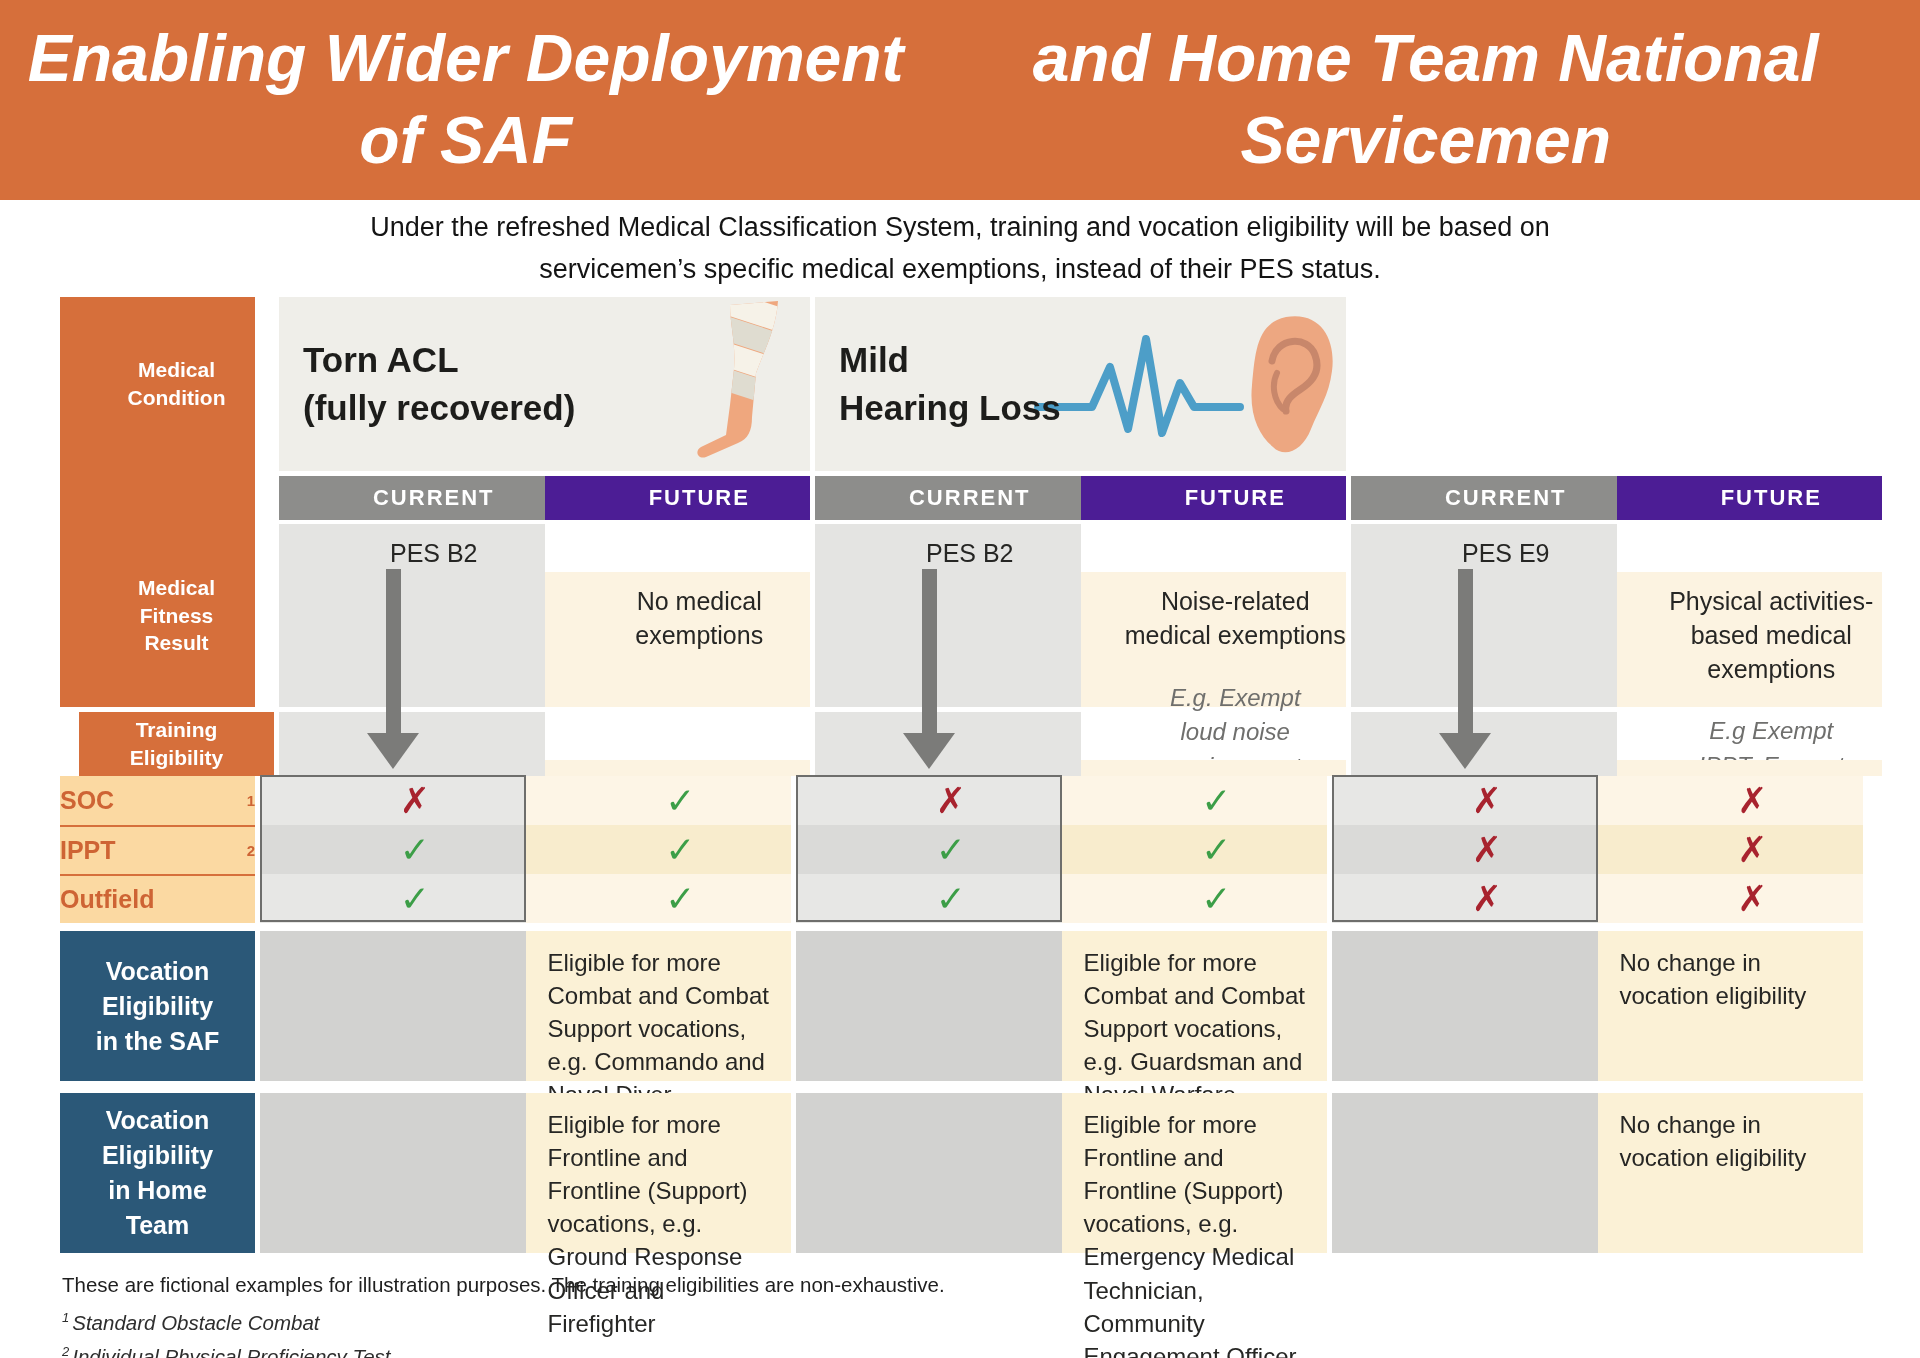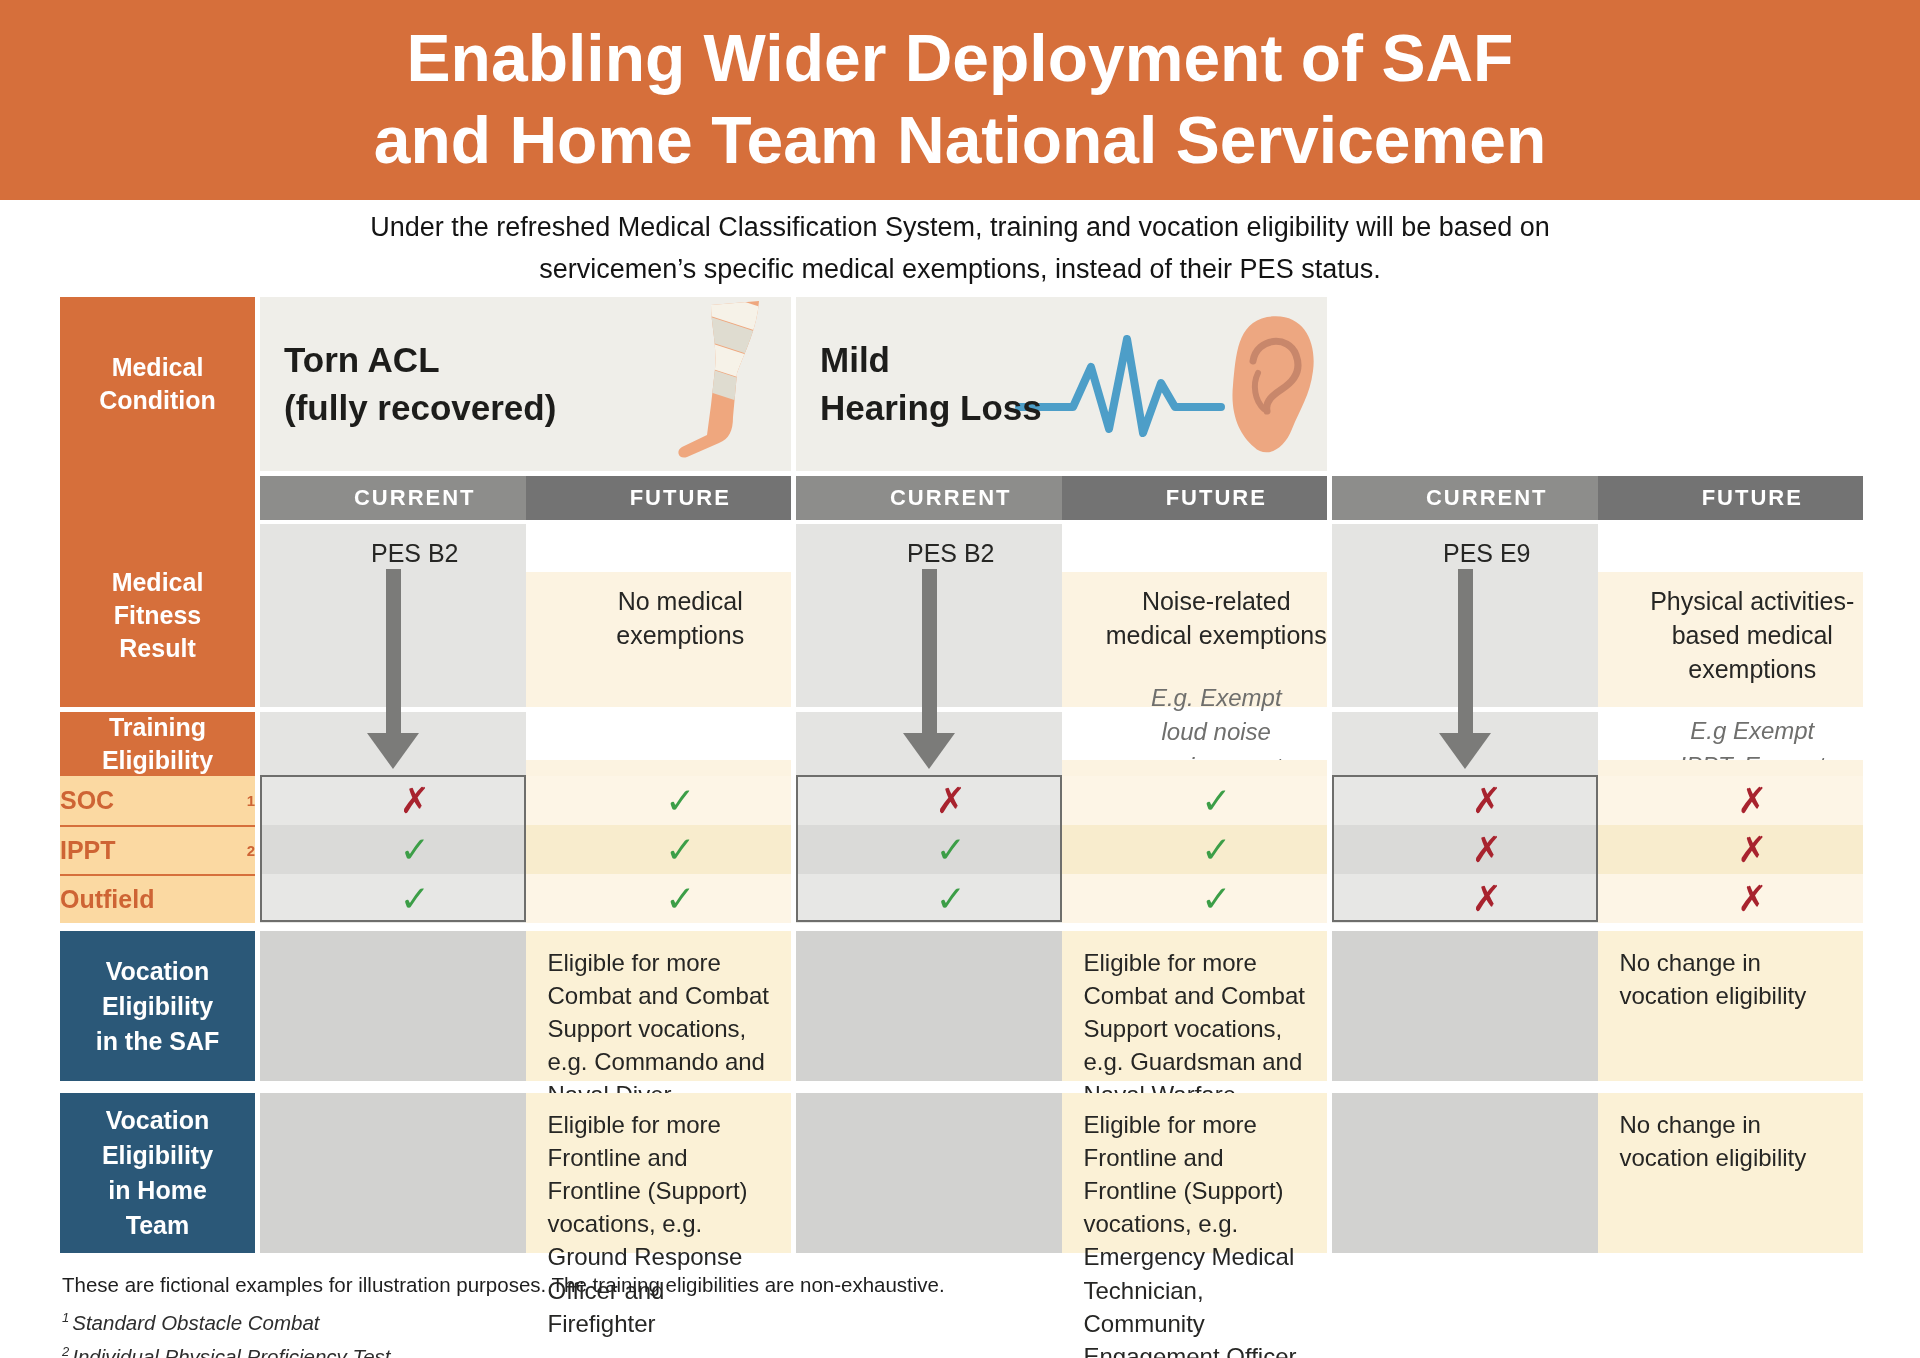--- a/index.html
+++ b/index.html
@@ -3,22 +3,22 @@
 <meta charset="utf-8">
 <style>
   * { margin:0; padding:0; box-sizing:border-box; }
   html,body { background:#ffffff; }
   .page {
     position:relative; width:1920px; height:1358px; background:#ffffff;
     font-family:"Liberation Sans","DejaVu Sans",sans-serif; overflow:hidden;
   }
   
   .banner {
-    height:200px; background:#D66F3B; display:flex; flex-direction:column;
-    justify-content:center; align-items:center;
+    height:200px; background:#D66F3B; display:flex; flex-direction:row;
+    justify-content:center; align-items:center;font-style:italic;
   }
   .banner .t { color:#fff; font-weight:bold; font-size:66px; line-height:1.24; text-align:center; }
   
   .subtitle {
     height:97px; display:flex; flex-direction:column; justify-content:center;
     align-items:center; font-size:27px; color:#141414; line-height:1.55; text-align:center;
   }
   
   .tbl { position:relative; margin-left:60px; width:1803px; }
   .label-strip { position:absolute; top:0; left:0; width:195px; height:410px; background:#D66F3B; z-index:0; }
@@ -29,41 +29,41 @@
   .half { width:265.5px; flex:none;padding-left:44px; }
   .r-cond { height:174px; }
   .r-cf   { height:44px;  margin-top:5px; }
   .r-fit  { height:183px; margin-top:4px; }
   .r-tr   { height:64px;  margin-top:5px; }
   .r-m    { height:49px; }
   .r-saf  { height:150px; margin-top:8px; }
   .r-home { height:160px; margin-top:12px; }
   
   .olab {
-    background:#D66F3B; color:#fff; font-weight:bold; font-size:25px; line-height:1.32;
-    display:flex; align-items:center; justify-content:center; text-align:center; padding:0 26px;
+    background:#D66F3B; color:#fff; font-weight:bold; font-size:21px; line-height:1.32;
+    display:flex; align-items:center; justify-content:center; text-align:center; padding:0 26px;margin-left:19px;
   }
   .olab.clear { background:transparent; }
   .plab {
     background:#FBD9A2; color:#CE6434; font-weight:bold; font-size:25px;
     display:flex; align-items:center; justify-content:space-between;
   }
   .plab.sep { border-top:2px solid #D66F3B; }
   .plab sup { font-size:15px; margin-left:2px; }
   .blab {
     background:#2B5878; color:#fff; font-weight:bold; font-size:25px; line-height:1.4;
     display:flex; align-items:center; justify-content:center; text-align:center; padding:0 28px;
   }
   
   .cur-h, .fut-h {
     color:#fff; font-weight:bold; font-size:22px; letter-spacing:2px;
     display:flex; align-items:center; justify-content:center;
   }
   .cur-h { background:#8D8D8B; }
-  .fut-h { background:#737373; }
+  .fut-h { background:#4c1d95; }
   .cur  { background:#E4E4E2; }
   .fut  { background:#FCF3E1;margin-top:48px; }
   .curL { background:#E7E7E5; }
   .futL { background:#FDF5E6; }
   .cur2 { background:#DADAD8; }
   .fut2 { background:#F8ECCD; }
   .curv { background:#D2D2D0; }
   .futv { background:#FBF1D6; }
   .fitcell { padding-top:13px; text-align:center; font-size:25px; color:#262624; line-height:1.35; }
   .fitcell .note {

